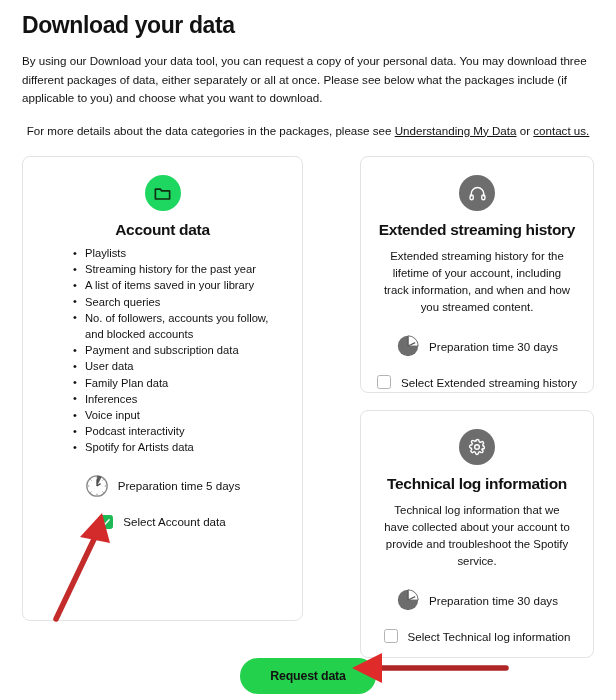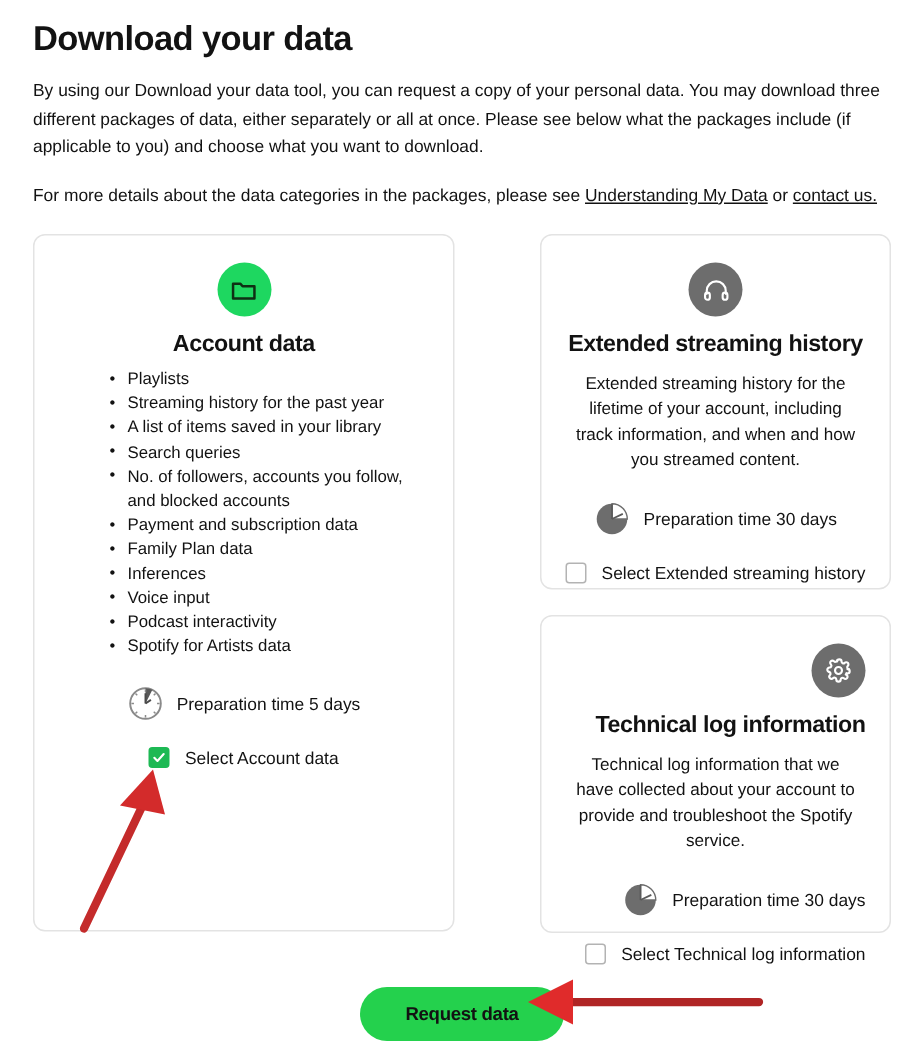--- a/index.html
+++ b/index.html
@@ -13,41 +13,41 @@
   .page { position: relative; width: 616px; height: 700px; padding: 0 22px; }
 
   .page-title {
     font-size: 23px; font-weight: 700; letter-spacing: -0.4px;
     margin-top: 12px; color: #121212;
   }
   .intro {
     font-size: 11.6px; line-height: 18.5px; color: #121212;
     margin-top: 13px; max-width: 574px;
   }
-  .intro.second { margin-top: 14px; }
+  .intro.second { margin-top: 14px; text-align: center; }
   .lnk { color: #121212; text-decoration: underline; }
 
   .cards {
     position: relative;
     margin-top: 16px;
     display: flex; gap: 17px;
   }
   .col-left { width: 281px; }
   .col-right { width: 274px; display: flex; flex-direction: column; gap: 17px; padding-left: 40px; }
 
   .card {
     border: 1px solid #e3e3e3;
     border-radius: 8px;
     background: #fff;
     padding: 18px 16px 16px;
     display: flex; flex-direction: column; align-items: center;
   }
   .card-left { height: 465px; }
   .card-ext  { height: 237px; }
-  .card-tech { height: 212px; align-items: flex-end; }
+  .card-tech { height: 248px; }
 
   .icon-circle {
     width: 36px; height: 36px; border-radius: 50%;
     display: flex; align-items: center; justify-content: center;
     flex: none;
   }
   .icon-green { background: #1ed760; }
   .icon-gray  { background: #6d6d6d; }
 
   .card-title {
@@ -131,20 +131,21 @@
           </svg>
         </div>
         <div class="card-title">Account data</div>
         <ul class="bullets">
           <li>Playlists</li>
           <li>Streaming history for the past year</li>
           <li>A list of items saved in your library</li>
           <li>Search queries</li>
           <li>No. of followers, accounts you follow, and blocked accounts</li>
           <li>Payment and subscription data</li>
+          <li>User data</li>
           <li>Family Plan data</li>
           <li>Inferences</li>
           <li>Voice input</li>
           <li>Podcast interactivity</li>
           <li>Spotify for Artists data</li>
         </ul>
         <div class="prep-row">
           <svg class="clock" viewBox="0 0 24 24">
             <circle cx="12" cy="12" r="10.2" fill="#ffffff" stroke="#8a8a8a" stroke-width="1.3"></circle>
             <path d="M12 12 L12 1.8 A10.2 10.2 0 0 1 16.6 2.9 Z" fill="#5a5a5a"></path>

